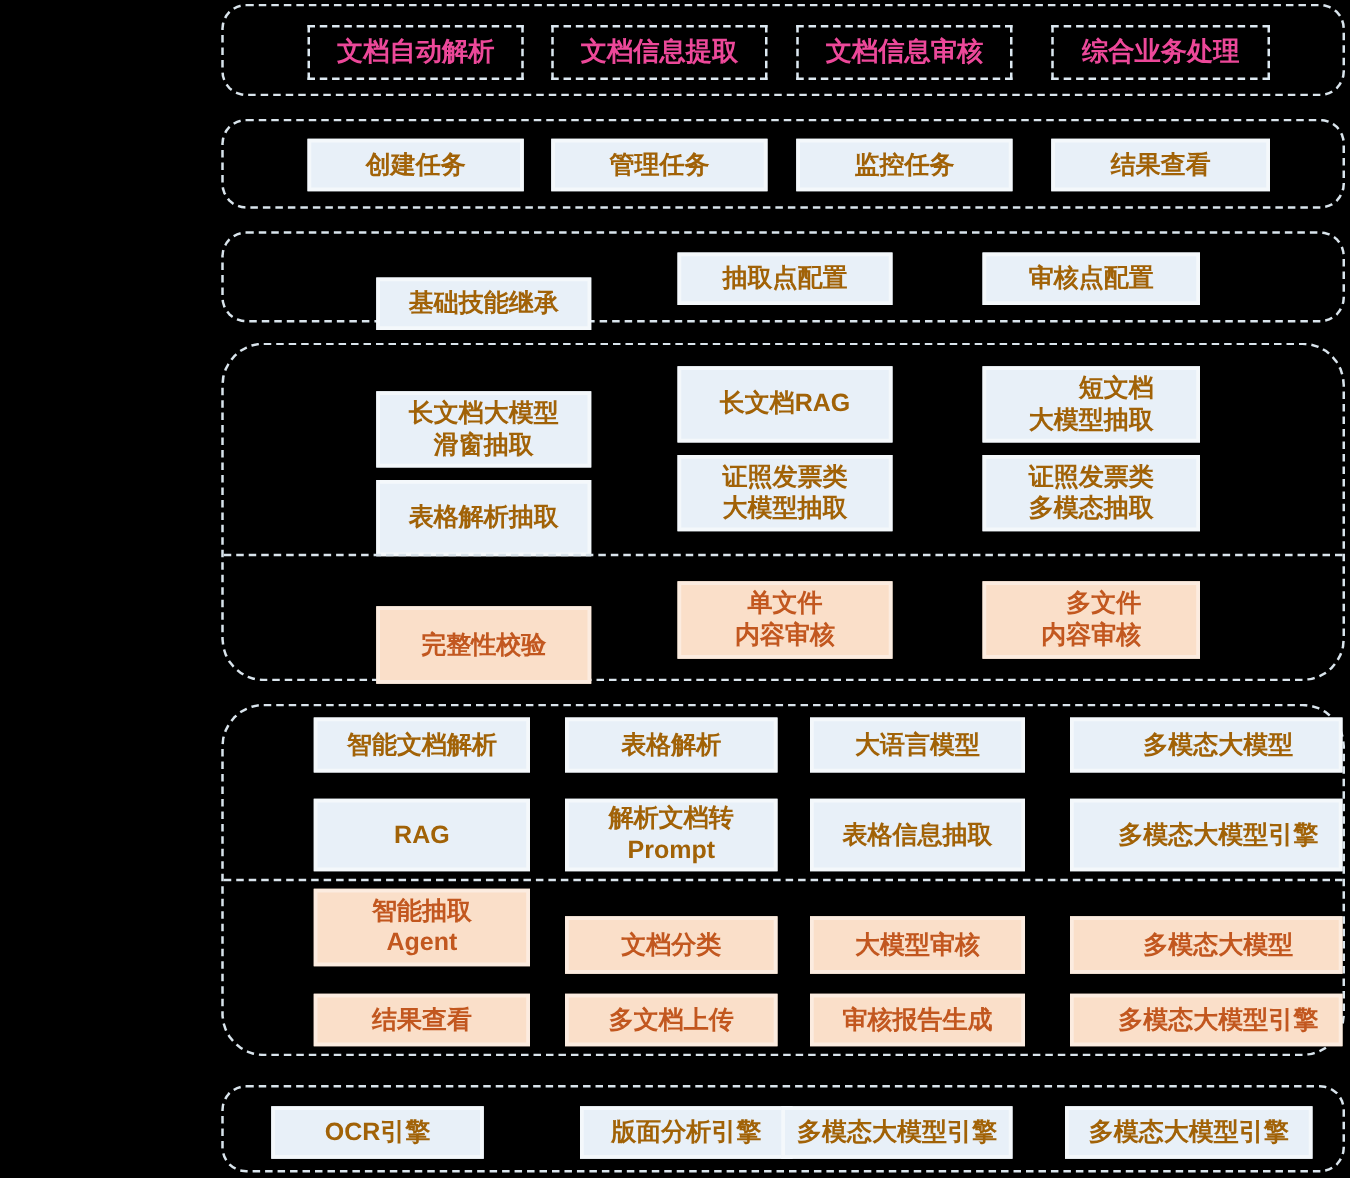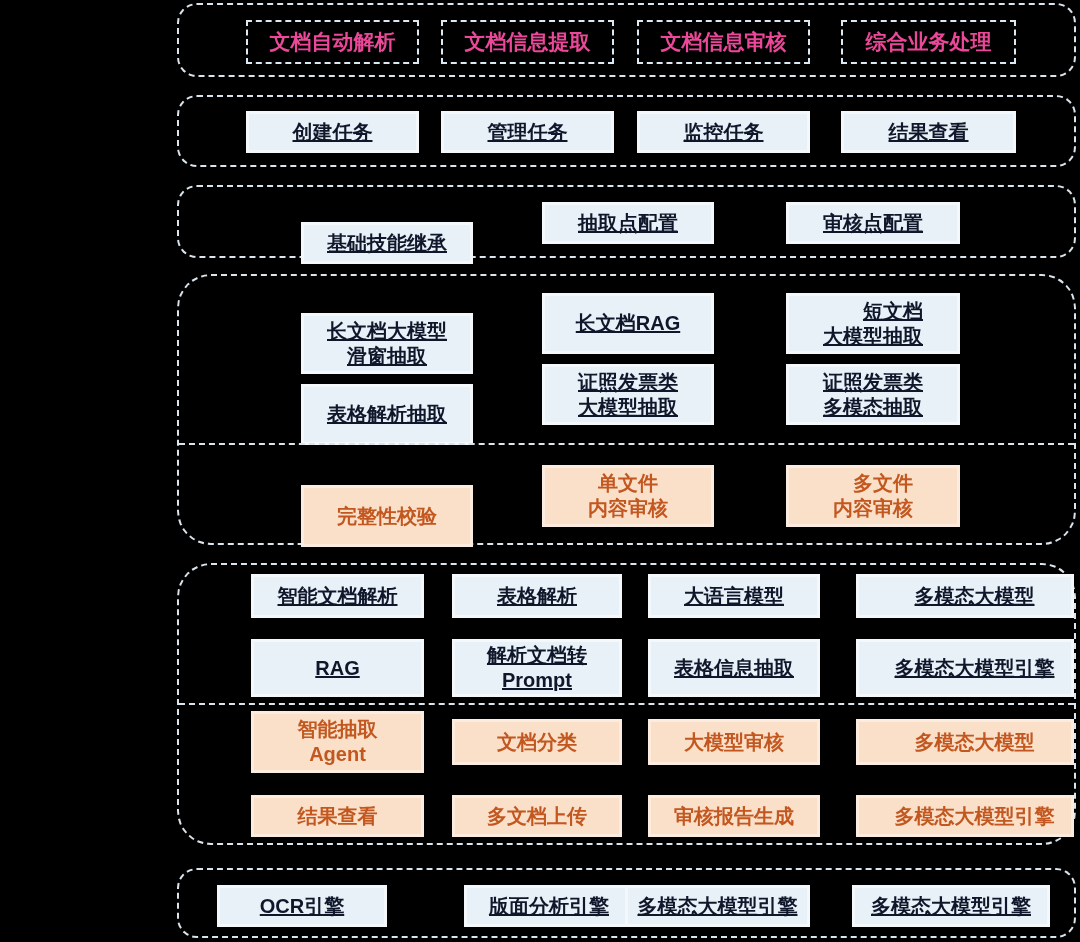--- a/index.html
+++ b/index.html
@@ -18,41 +18,41 @@
   #L5{top:563px;height:282px;border-radius:34px;}
   #L6{top:868px;height:70px;}
   .divider{position:absolute;left:0;right:0;height:0;border-top:2px dashed #d9e4ec;}
   #L4 .divider{top:167px;}
   #L5 .divider{top:138px;}
   .box{
     position:absolute;display:flex;align-items:center;justify-content:center;
     text-align:center;font-weight:bold;font-size:20px;line-height:1.25;
     white-space:pre-line;box-sizing:border-box;
   }
-  .blue{background:#e8f0f8;border:3px solid #f4f8fb;color:#0f172a;text-decoration:underline;}
+  .blue{background:#e8f0f8;border:3px solid #f4f8fb;color:#a16207;}
   .orange{background:#fadfc9;border:3px solid #fcece0;color:#c2571f;}
   .outline{background:transparent;border:2px dashed #dde9f2;color:#ec4899;font-size:21px;}
   
   .a1{left:67px;width:173px;} .a2{left:262px;width:173px;}
   .a3{left:458px;width:173px;} .a4{left:662px;width:175px;}
   .b1{left:122px;width:172px;margin-top:20px;} .b2{left:363px;width:172px;} .b3{left:607px;width:174px;text-align:right;}
   .q1{left:72px;width:173px;} .q2{left:273px;width:170px;}
   .q3{left:469px;width:172px;} .q4{left:677px;width:218px;padding-left:19px;}
   .d1{left:38px;width:170px;} .d2{left:241px;width:170px;margin-left:44px;}
   .d3{left:446px;width:185px;} .d4{left:673px;width:198px;}
   
   #L1 .box{top:15px;height:44px;}
   #L2 .box{top:14px;height:42px;}
   #L3 .box{top:15px;height:42px;}
   #L4 .row1{top:17px;height:61px;}
   #L4 .row2{top:88px;height:61px;}
   #L4 .row3{top:189px;height:62px;}
   #L5 .row1{top:9px;height:44px;}
   #L5 .row2{top:74px;height:58px;}
-  #L5 .row3{top:154px;height:46px;}
+  #L5 .row3{top:168px;height:46px;}
   #L5 .row3.tall{top:146px;height:62px;}
   #L5 .row4{top:230px;height:42px;}
   #L6 .box{top:15px;height:42px;}
 </style>
 </head>
 <body>
 
 <div class="canvas">
 
   <div class="layer" id="L1">

